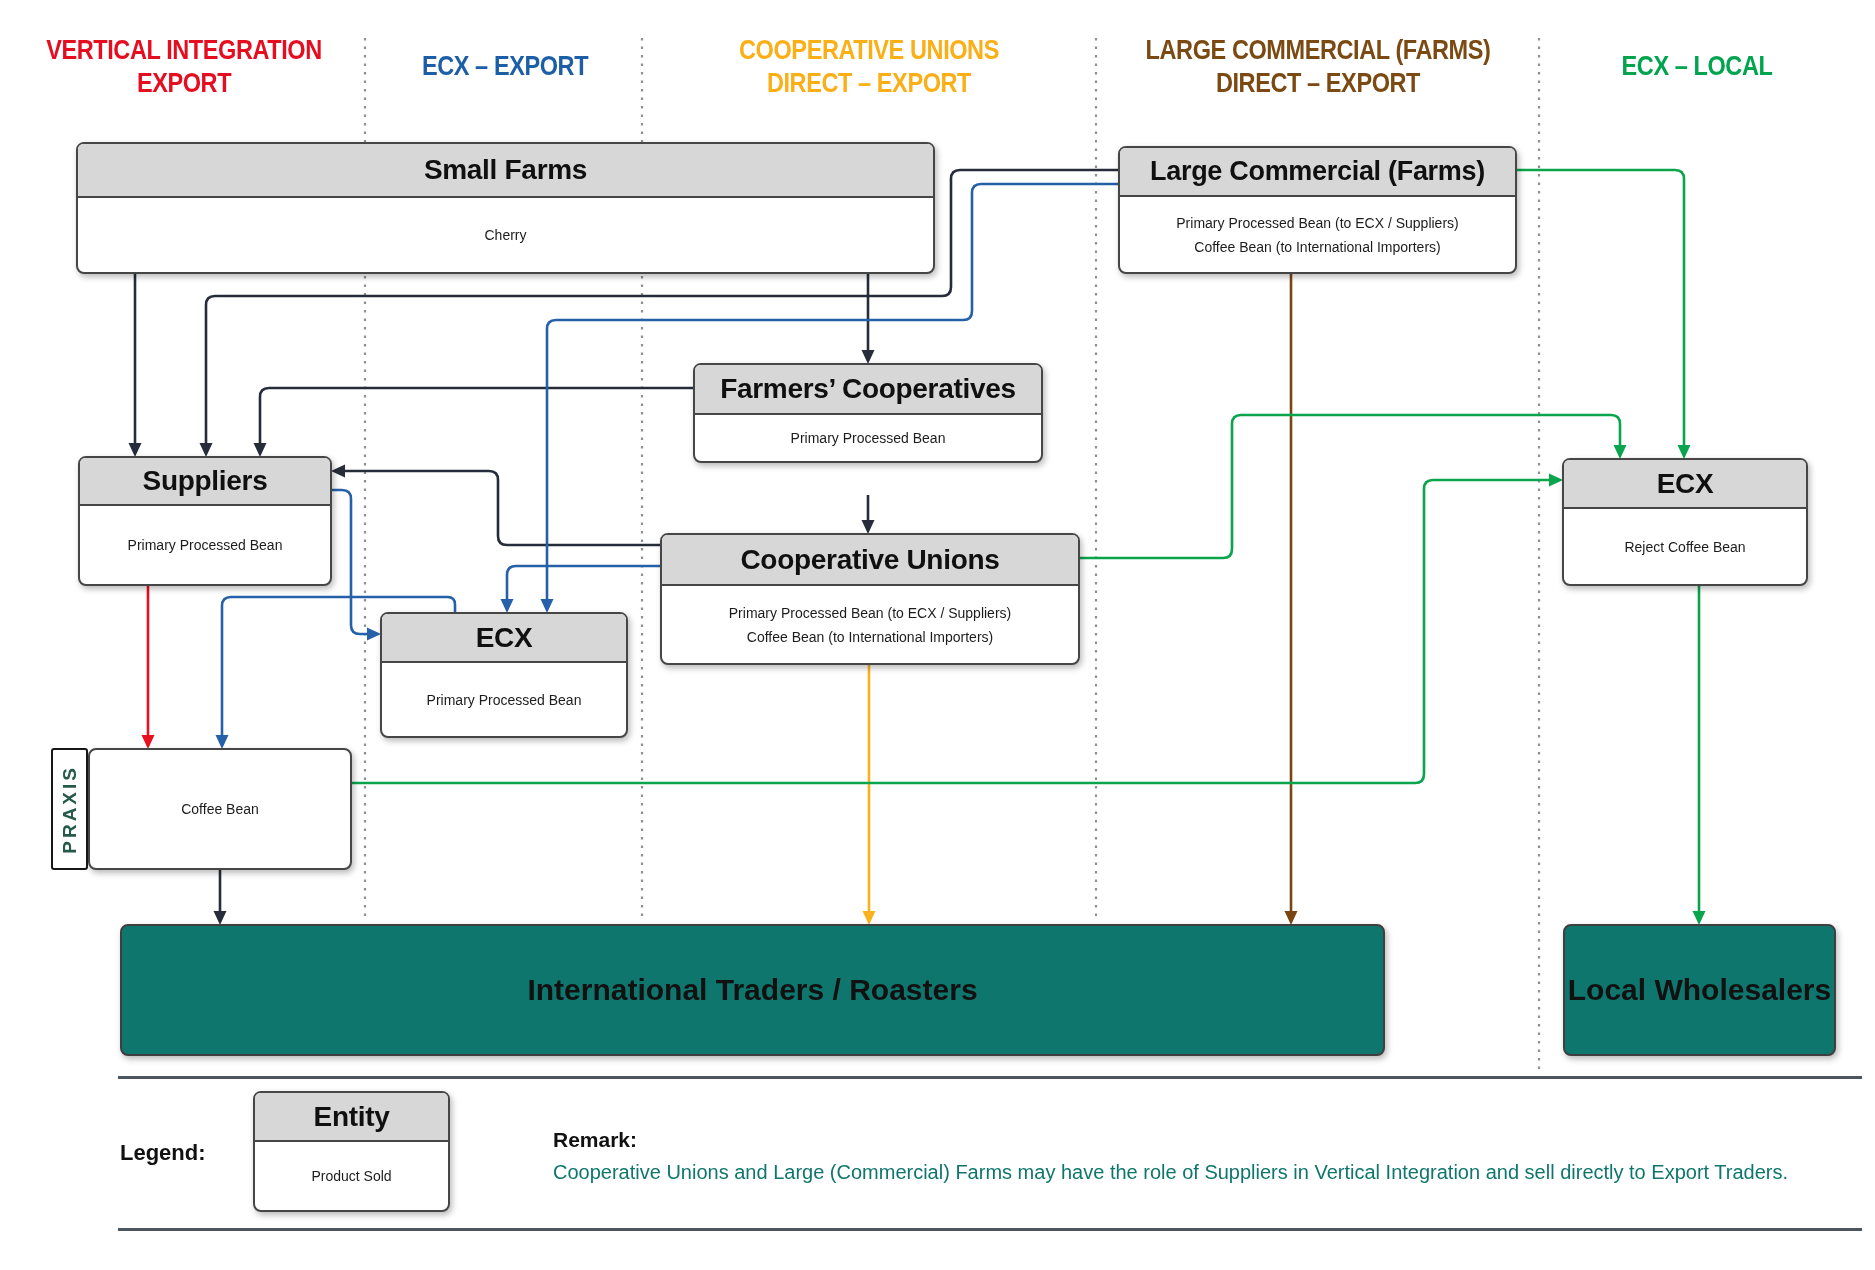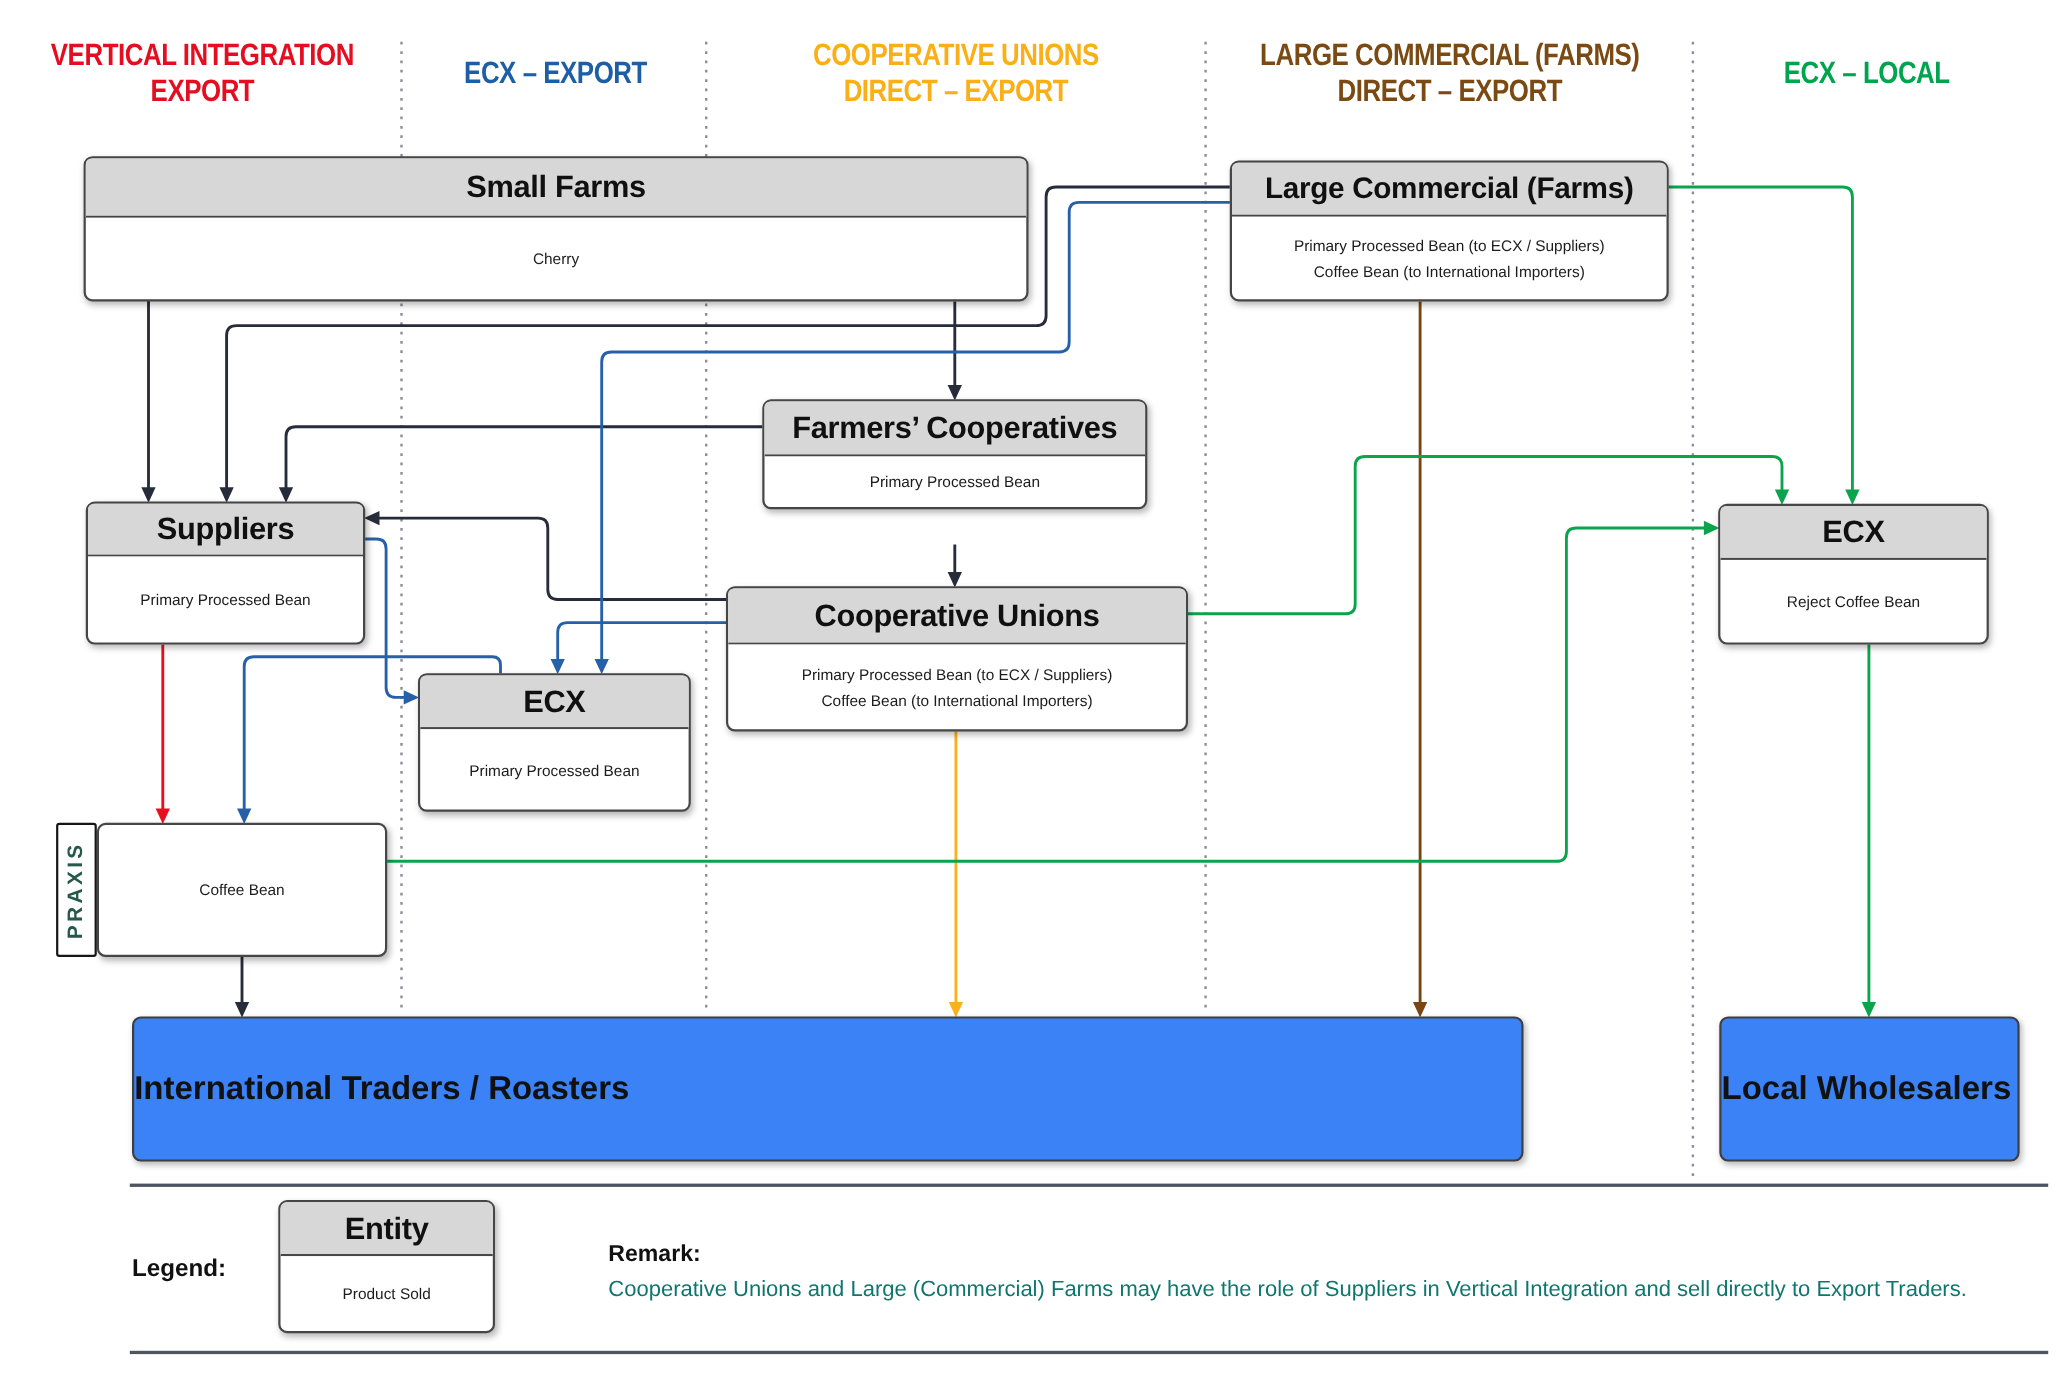--- a/index.html
+++ b/index.html
@@ -31,22 +31,22 @@
   #n-farmers-cooperatives{left:693px;top:363px;width:350px;height:100px;}#n-farmers-cooperatives .hd{height:48px;}
   #n-suppliers{left:78px;top:456px;width:254px;height:130px;}            #n-suppliers .hd{height:46px;}
   #n-cooperative-unions{left:660px;top:533px;width:420px;height:132px;}  #n-cooperative-unions .hd{height:49px;}
   #n-ecx-export{left:380px;top:612px;width:248px;height:126px;}          #n-ecx-export .hd{height:47px;}
   #n-ecx-local{left:1562px;top:458px;width:246px;height:128px;}          #n-ecx-local .hd{height:47px;}
   #n-export-traders{left:88px;top:748px;width:264px;height:122px;}       #n-export-traders .hd{height:48px;}
   #n-entity{left:253px;top:1091px;width:197px;height:121px;}             #n-entity .hd{height:47px;}
 
   
   .bigbox{position:absolute;box-sizing:border-box;border:2.5px solid #3f3f3f;border-radius:8px;
-          background:#3b82f6;box-shadow:2px 3px 6px rgba(0,0,0,.28);display:flex;align-items:center;
-          justify-content:flex-start;font-weight:700;font-size:30px;color:#111;}
+          background:#0f766e;box-shadow:2px 3px 6px rgba(0,0,0,.28);display:flex;align-items:center;
+          justify-content:center;font-weight:700;font-size:30px;color:#111;}
   #n-international{left:120px;top:924px;width:1265px;height:132px;}
   #n-local-wholesalers{left:1563px;top:924px;width:273px;height:132px;}
 
   
   #praxis{position:absolute;left:51px;top:748px;width:37px;height:122px;box-sizing:border-box;
           border:2.5px solid #161616;border-radius:3px;background:#fff;display:flex;align-items:center;
           justify-content:center;}
   #praxis span{writing-mode:vertical-rl;transform:rotate(180deg);font-weight:700;font-size:19px;
           letter-spacing:3px;}
 

